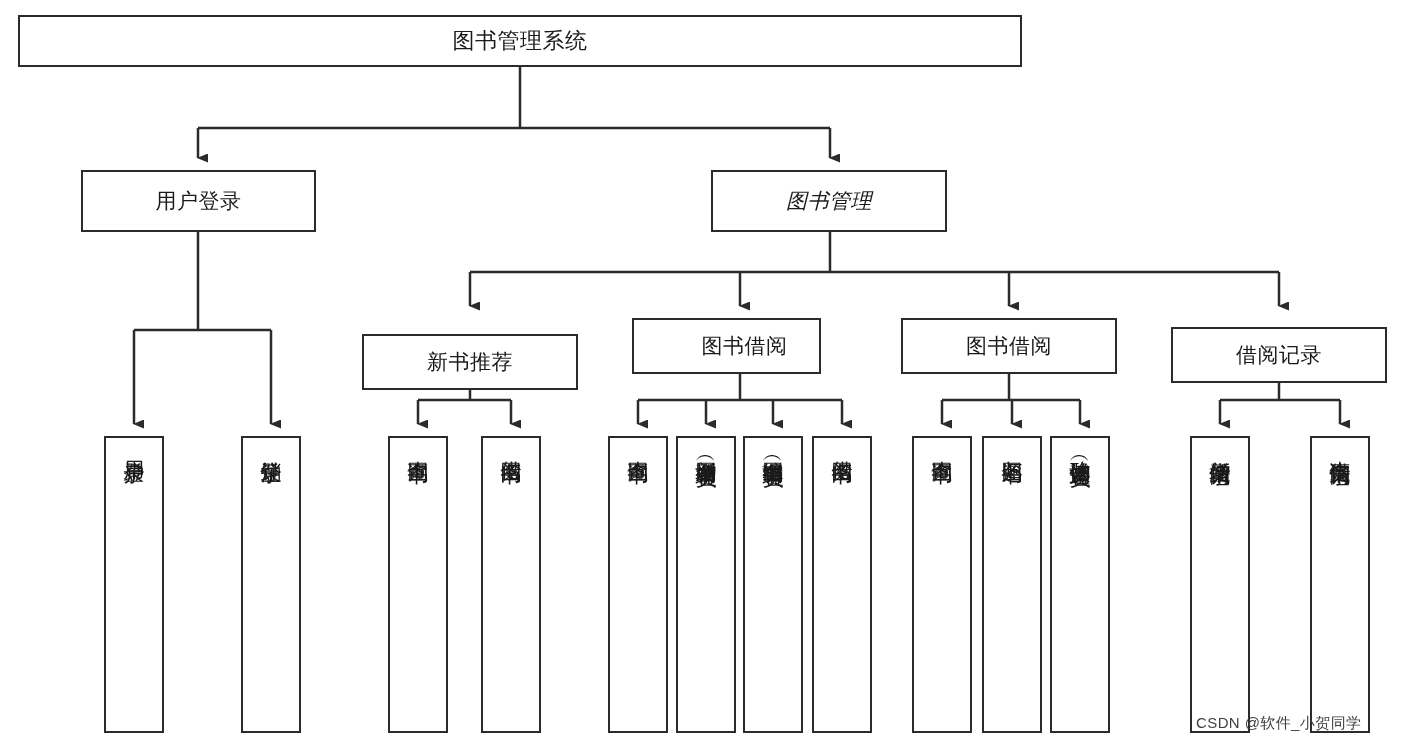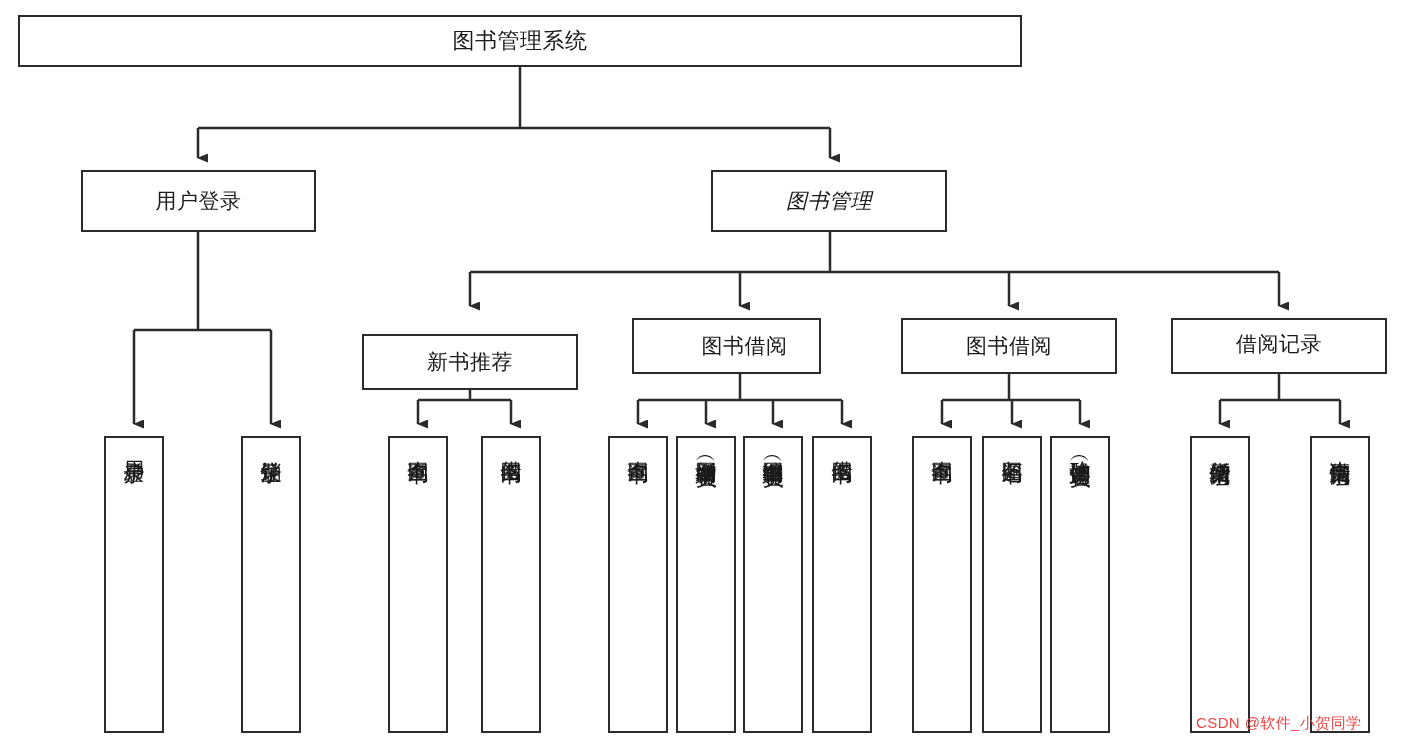--- a/index.html
+++ b/index.html
@@ -60,21 +60,21 @@
     line-height: 1.15;
     letter-spacing: 1px;
     white-space: nowrap;
     text-align: left;
   }
   .watermark {
     position: absolute;
     left: 1196px;
     top: 714px;
     font-size: 15px;
-    color: #ef4444;
+    color: #404040;
     white-space: nowrap;
     letter-spacing: 0.4px;
   }
 </style>
 </head>
 <body>
 
 <div id="diagram-root">
 
   <svg class="connectors" viewBox="0 0 1405 747" xmlns="http://www.w3.org/2000/svg">
@@ -140,21 +140,21 @@
 
   <div class="node node-h" style="left:362px; top:318px; width:216px; height:56px;margin-top:16px;">
     <span class="label">新书推荐</span>
   </div>
   <div class="node node-h" style="left:632px; top:318px; width:189px; height:56px;padding-left:36px;">
     <span class="label">图书借阅</span>
   </div>
   <div class="node node-h" style="left:901px; top:318px; width:216px; height:56px;">
     <span class="label">图书借阅</span>
   </div>
-  <div class="node node-h" style="left:1171px; top:318px; width:216px; height:56px;font-family:Liberation Mono, monospace;">
+  <div class="node node-h" style="left:1171px; top:327px; width:216px; height:56px;">
     <span class="label">借阅记录</span>
   </div>
 
   <div class="node node-v" style="left:104px; top:436px; width:60px; height:297px;">
     <span class="label">用户登录</span>
   </div>
   <div class="node node-v" style="left:241px; top:436px; width:60px; height:297px;">
     <span class="label">注销登录</span>
   </div>
 

